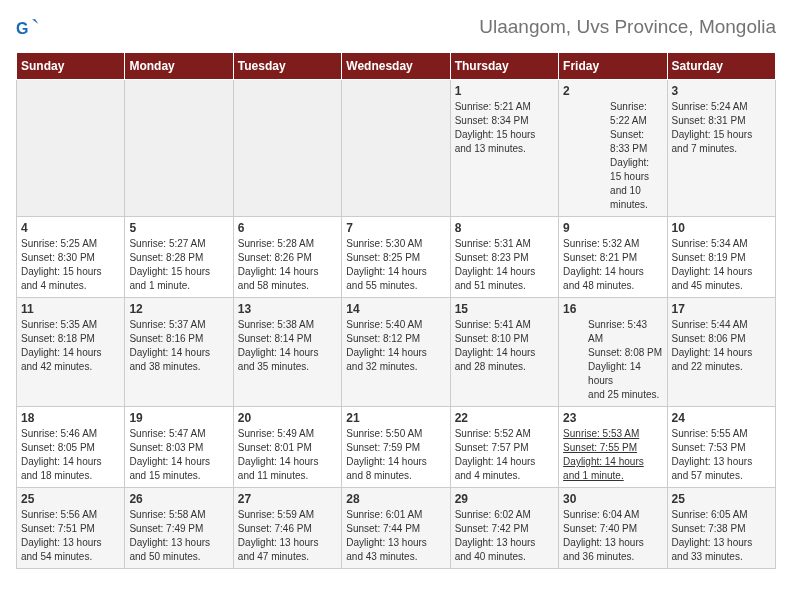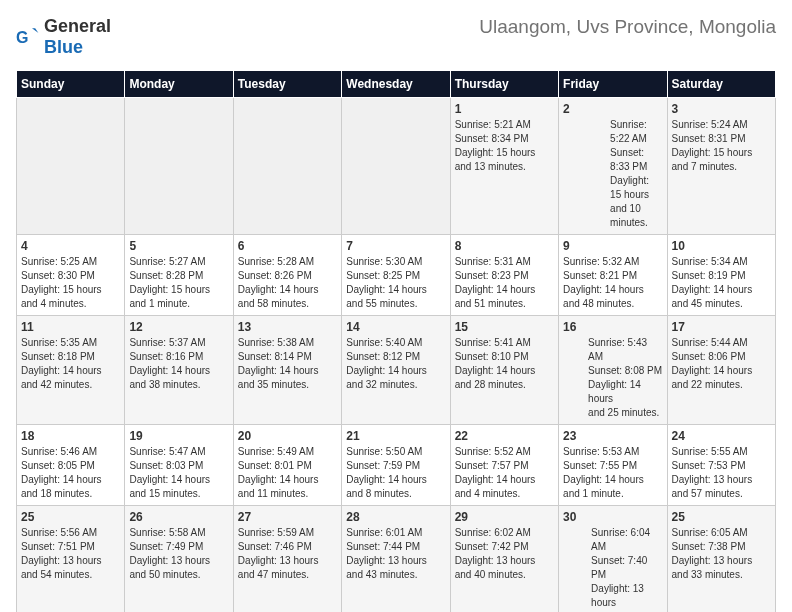--- a/index.html
+++ b/index.html
@@ -47,21 +47,21 @@
     .subtitle {
       font-size: 19px;
       color: #737373;
     }
     table {
       width: 100%;
       border-collapse: collapse;
       table-layout: fixed;
     }
     thead tr th {
-      background-color: #0f172a;
+      background-color: #7f1d1d;
       color: #fff;
       font-size: 12px;
       font-weight: bold;
       padding: 6px 4px;
       text-align: left;
       border: 1px solid #fff;
     }
     tbody tr td {
       border: 1px solid #ccc;
       padding: 4px 4px;
@@ -91,24 +91,20 @@
   </style>
 </head>
 <body>
 
 <div class="header-area">
   <div class="logo">
     <svg class="logo-icon" viewBox="0 0 30 30">
       <text x="0" y="22" font-size="20" fill="#1a6bb5" font-weight="bold">G</text>
       <polygon points="20,4 28,10 24,4" fill="#1a6bb5"></polygon>
     </svg>
-    <div>
-      <span class="logo-text-general">General</span><br>
-      <span class="logo-text-blue">Blue</span>
-    </div>
   </div>
   <div class="title-area">
     <div class="subtitle">Ulaangom, Uvs Province, Mongolia</div>
   </div>
 </div>
 
 <table>
   <thead>
     <tr id="header-row">
         <th>Sunday</th>
@@ -281,21 +277,21 @@
         </td>
         <td>
           <span class="day-number">22</span>
           <div class="day-info" style="white-space: pre-line;">Sunrise: 5:52 AM
 Sunset: 7:57 PM
 Daylight: 14 hours
 and 4 minutes.</div>
         </td>
         <td>
           <span class="day-number">23</span>
-          <div class="day-info" style="white-space: pre-line;">Sunrise: 5:53 AM
+          <div class="day-info" style="white-space: pre-line; text-decoration: underline;">Sunrise: 5:53 AM
 Sunset: 7:55 PM
 Daylight: 14 hours
 and 1 minute.</div>
         </td>
         <td>
           <span class="day-number">24</span>
           <div class="day-info" style="white-space: pre-line;">Sunrise: 5:55 AM
 Sunset: 7:53 PM
 Daylight: 13 hours
 and 57 minutes.</div>
@@ -332,21 +328,21 @@
         </td>
         <td>
           <span class="day-number">29</span>
           <div class="day-info" style="white-space: pre-line;">Sunrise: 6:02 AM
 Sunset: 7:42 PM
 Daylight: 13 hours
 and 40 minutes.</div>
         </td>
         <td>
           <span class="day-number">30</span>
-          <div class="day-info" style="white-space: pre-line; margin-left: 28px;">Sunrise: 6:04 AM
+          <div class="day-info" style="white-space: pre-line;">Sunrise: 6:04 AM
 Sunset: 7:40 PM
 Daylight: 13 hours
 and 36 minutes.</div>
         </td>
         <td>
           <span class="day-number">25</span>
           <div class="day-info" style="white-space: pre-line;">Sunrise: 6:05 AM
 Sunset: 7:38 PM
 Daylight: 13 hours
 and 33 minutes.</div>

